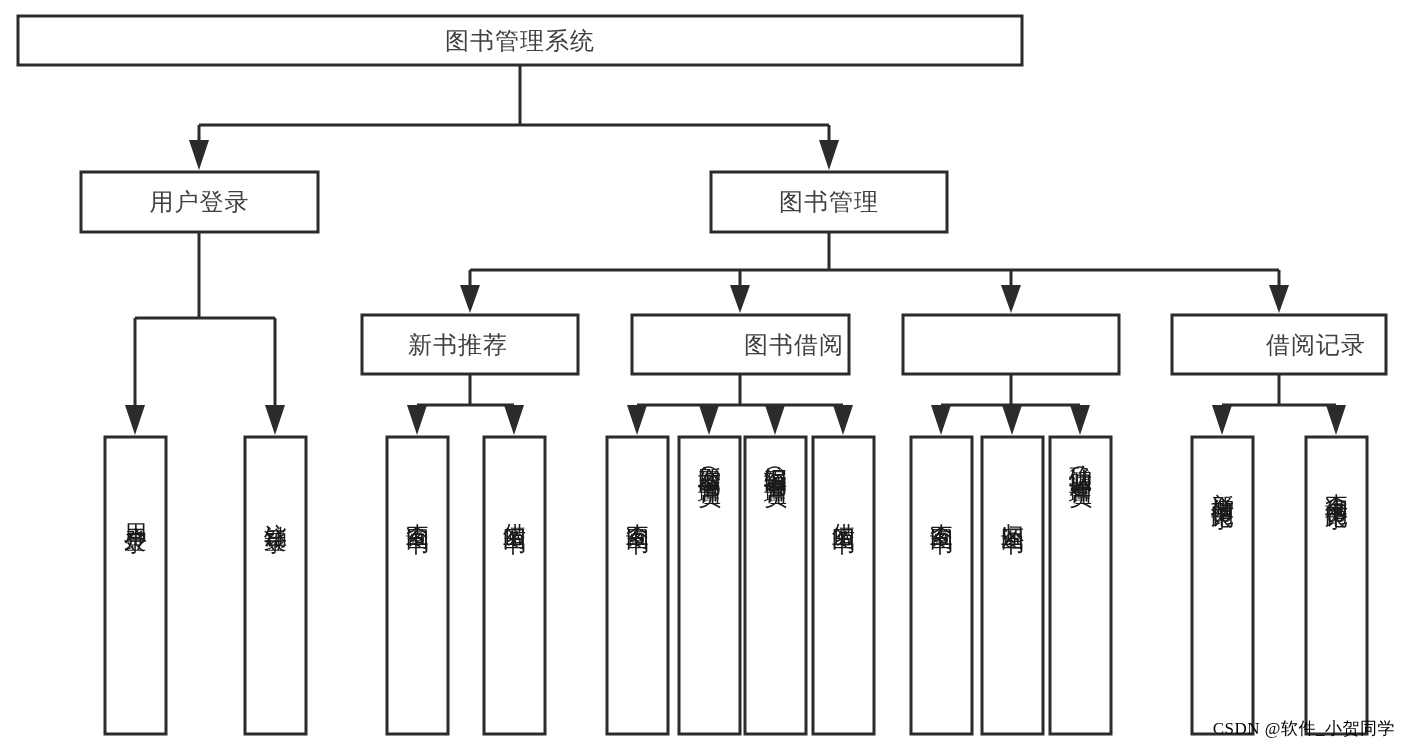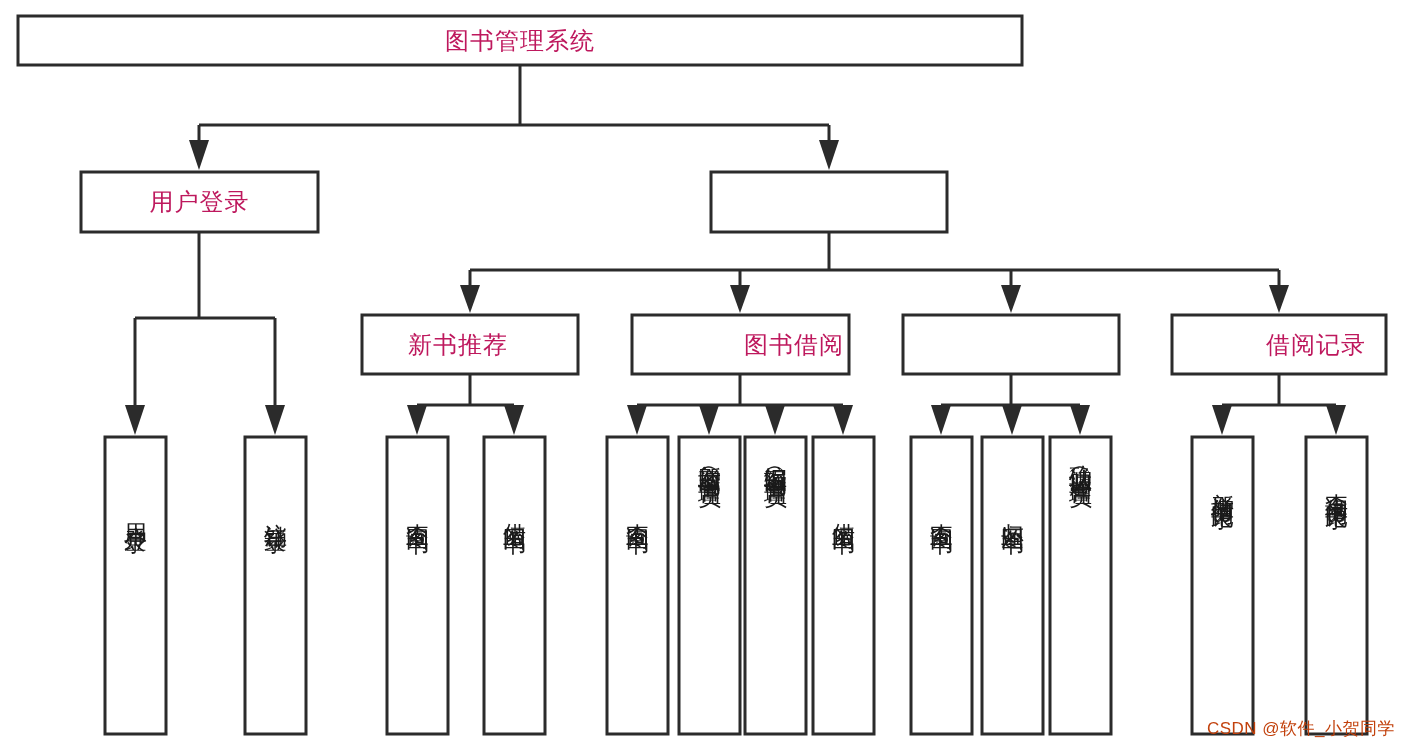--- a/index.html
+++ b/index.html
@@ -60,31 +60,31 @@
   .hlabel-wrap {
     position: absolute;
     display: flex;
     align-items: center;
     justify-content: center;
     pointer-events: none;
   }
   .hlabel-text {
     font-family: "DejaVu Sans", "Liberation Sans", sans-serif;
     font-size: 24px;
-    color: #be185d;
+    color: #404040;
     letter-spacing: 1px;
     white-space: nowrap;
   }
   #watermark {
     position: absolute;
     right: 10px;
     bottom: 7px;
-    font-family: Liberation Sans, sans-serif;
+    font-family: Liberation Serif, serif;
     font-size: 17px;
-    color: #c2410c;
+    color: #000000;
     letter-spacing: 0.5px;
     white-space: nowrap;
     pointer-events: none;
   }
 </style>
 </head>
 <body>
 
 <div id="diagram-root">
 
@@ -170,20 +170,23 @@
   </svg>
 
   <div class="hlabel-wrap" style="left:18px; top:16px; width:1004px; height:49px;">
     <span class="hlabel-text">图书管理系统</span>
   </div>
 
   <div class="hlabel-wrap" style="left:81px; top:172px; width:237px; height:60px;">
     <span class="hlabel-text">用户登录</span>
   </div>
 
+  <div class="hlabel-wrap" style="left:711px; top:172px; width:236px; height:60px;">
+    <span class="hlabel-text">图书管理</span>
+  </div>
 
   <div class="hlabel-wrap" style="left:362px; top:315px; width:192px; height:59px;">
     <span class="hlabel-text">新书推荐</span>
   </div>
 
   <div class="hlabel-wrap" style="left:640px; top:315px; width:204px; height:59px;justify-content:flex-end;">
     <span class="hlabel-text">图书借阅</span>
   </div>
 
 

